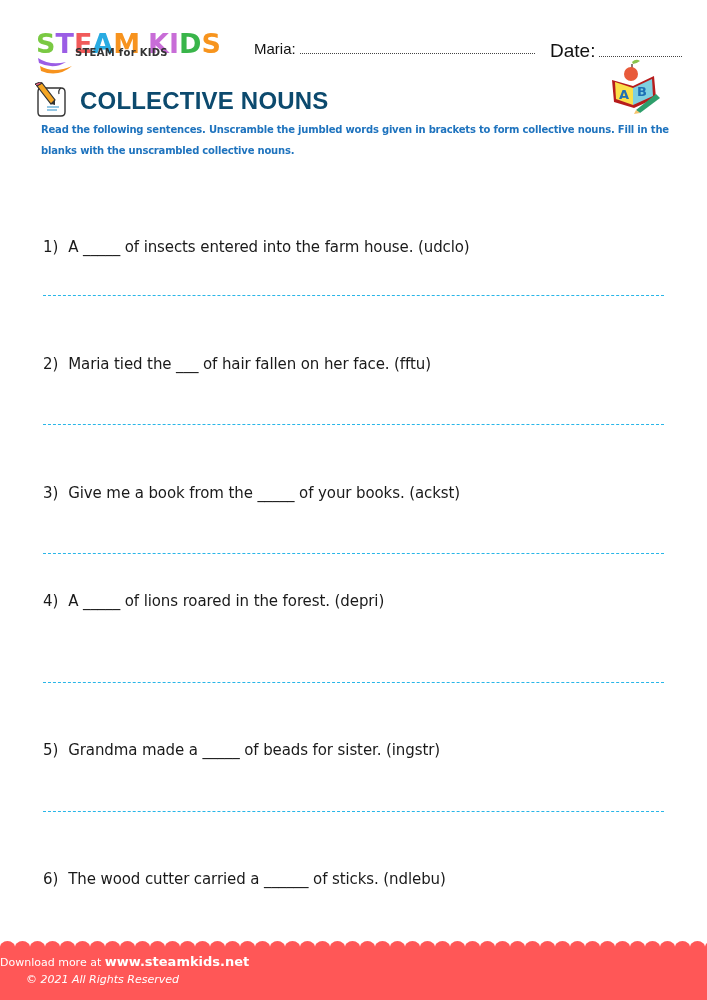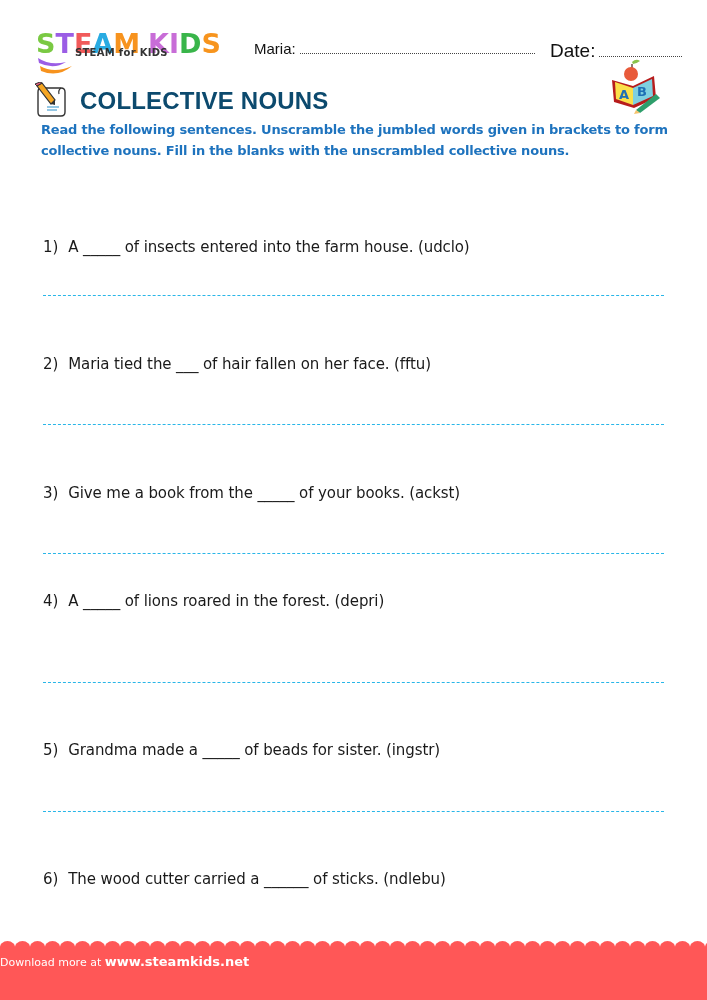--- a/index.html
+++ b/index.html
@@ -18,21 +18,21 @@
   .name-line .dots { display: inline-block; width: 235px; border-bottom: 1px dotted #444; margin-left: 4px; height: 12px; vertical-align: baseline; }
   .date-line { position: absolute; left: 550px; top: 40px; font-size: 19px; color: #111; white-space: nowrap; }
   .date-line .dots { display: inline-block; width: 83px; border-bottom: 1px dotted #444; margin-left: 4px; height: 12px; }
 
   
   .title-icon { position: absolute; left: 33px; top: 82px; width: 36px; height: 36px; }
   .title { position: absolute; left: 80px; top: 87px; font-family: "Liberation Sans", sans-serif; font-weight: bold; font-size: 24px; color: #0c4a6e; letter-spacing: 0.2px; }
   .book-icon { position: absolute; left: 606px; top: 58px; width: 56px; height: 56px; }
 
   
-  .instructions { position: absolute; left: 41px; top: 119px; width: 630px; font-family: "DejaVu Sans", sans-serif; font-weight: bold; font-size: 13px; line-height: 21px; color: #1e73be; letter-spacing: -0.2px; }
+  .instructions { position: absolute; left: 41px; top: 119px; width: 630px; font-family: "DejaVu Sans", sans-serif; font-weight: bold; font-size: 10px; line-height: 21px; color: #1e73be; letter-spacing: -0.2px; }
 
   
   .question { position: absolute; left: 43px; font-family: "DejaVu Sans", sans-serif; font-size: 15px; color: #1a1a1a; white-space: nowrap; letter-spacing: -0.1px; }
   .question .num { margin-right: 10px; }
   .answer-line { position: absolute; left: 43px; width: 621px; height: 0; border-top: 1.5px dashed #29b6e8; }
 
   
   .footer { position: absolute; left: 0; top: 940px; width: 707px; height: 60px; }
   .footer svg { position: absolute; left: 0; top: 0; }
   .footer-text { position: absolute; left: 0; top: 14px; width: 707px; text-align: left; color: #ffffff; font-family: "DejaVu Sans", sans-serif; }
@@ -124,14 +124,15 @@
       </pattern>
     </defs>
     <rect x="0" y="0" width="707" height="10" fill="url(#scallop)"></rect>
     <rect x="0" y="9" width="707" height="51" fill="#ff5757"></rect>
   </svg>
   <div class="footer-text">
     <div class="footer-line1">
       <span>Download more at</span>
       <span class="url">www.steamkids.net</span>
     </div>
+    <div class="footer-line2">©  2021 All Rights Reserved</div>
   </div>
 </div>
 
 </body></html>

